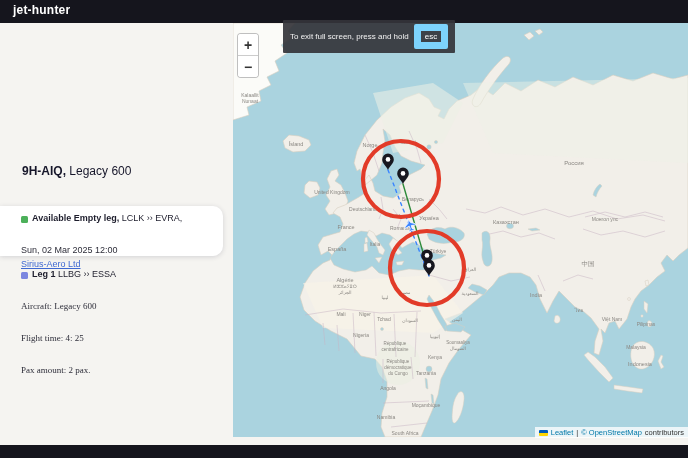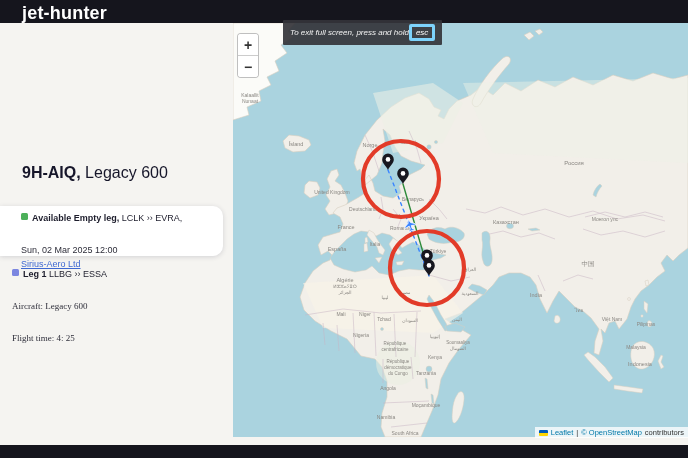--- a/index.html
+++ b/index.html
@@ -2,41 +2,41 @@
 <html><head>
 <meta charset="utf-8">
 <style>
   html,body{margin:0;padding:0;background:#e9e8e6;}
   *{box-sizing:border-box;}
   #screen{position:relative;width:688px;height:458px;overflow:hidden;
     background:#f5f4f1;font-family:"Liberation Sans",sans-serif;}
 
   
   #topbar{position:absolute;left:0;top:0;width:688px;height:23px;background:#15151d;z-index:40;}
-  #logo{position:absolute;left:13px;top:3px;color:#ffffff;font-size:18px;font-weight:bold;letter-spacing:.2px;margin-left:9px;}
+  #logo{position:absolute;left:13px;top:3px;color:#ffffff;font-size:12px;font-weight:bold;letter-spacing:.2px;}
   #bottombar{position:absolute;left:0;top:445px;width:688px;height:13px;background:#15151d;z-index:40;}
 
   
   #fs-tooltip{position:absolute;left:283px;top:20px;z-index:50;background:rgba(52,52,58,.92);
-    color:#f2f2f2;font-size:8px;padding:4px 7px;display:flex;align-items:center;border-radius:1px;font-style:italic;}
-  #fs-tooltip .kbd{border:3px solid #7dd3fc;border-radius:2px;padding:1px 4px;font-size:8px;color:#fff;}
+    color:#f2f2f2;font-size:8px;padding:4px 7px;display:flex;align-items:center;gap:5px;border-radius:1px;}
+  #fs-tooltip .kbd{border:7px solid #7dd3fc;border-radius:2px;padding:1px 4px;font-size:8px;color:#fff;}
 
   
   #panel{position:absolute;left:0;top:23px;width:233px;height:414px;background:#f5f4f1;z-index:10;}
-  #ac-title{position:absolute;left:22px;top:141px;font-size:16px;color:#16162a;}
+  #ac-title{position:absolute;left:22px;top:141px;font-size:12px;color:#16162a;}
   #ac-title b{font-weight:bold;}
   .card{position:absolute;left:0;width:223px;background:#ffffff;border-radius:0 10px 10px 0;
     box-shadow:0 1px 5px rgba(30,30,60,.16);}
   #empty-leg-card{top:183px;height:50px;padding:7px 0 0 21px;}
-  .row1{display:flex;align-items:flex-start;gap:4px;font-size:9px;color:#1d1d2c;}
+  .row1{display:flex;align-items:flex-end;gap:4px;font-size:9px;color:#1d1d2c;}
   .sq{width:7px;height:7px;border-radius:1.5px;flex:0 0 auto;}
   .row1 b{font-weight:bold;}
   .muted-line{font-size:9px;color:#2e2e3a;margin-top:22px;}
   .link{font-size:9px;color:#3e68d2;margin-top:4px;cursor:pointer;text-decoration:underline;}
-  #leg-card{position:absolute;left:12px;top:246px;width:200px;}
+  #leg-card{position:absolute;left:21px;top:246px;width:200px;}
   #leg-card .muted-line{margin-left:0;font-family:Liberation Serif, serif;}
 
   
   #map{position:absolute;left:233px;top:23px;width:455px;height:414px;z-index:5;background:#aad3df;}
   #map svg{display:block;}
   #zoomctl{position:absolute;left:237px;top:33px;width:22px;z-index:30;background:#fff;
     border:1px solid rgba(0,0,0,.25);border-radius:4px;overflow:hidden;}
   .zbtn{width:20px;height:21px;display:flex;align-items:center;justify-content:center;
     font-size:14px;font-weight:bold;color:#333;cursor:pointer;background:#fff;}
   #zoomctl .div{height:1px;background:#ccc;}
@@ -77,20 +77,21 @@
       <div class="link">Sirius-Aero Ltd</div>
     </div>
 
     <div id="leg-card">
       <div class="row1">
         <span class="sq" style="background: rgb(123, 134, 224);"></span>
         <span><b>Leg 1</b><span> LLBG ›› ESSA</span></span>
       </div>
       <div class="muted-line">Aircraft: Legacy 600</div>
       <div class="muted-line">Flight time: 4: 25</div>
+      <div class="muted-line">Pax amount: 2 pax.</div>
     </div>
   </div>
 
   <div id="map">
     <svg width="455" height="414" viewBox="0 0 455 414" xmlns="http://www.w3.org/2000/svg">
       <rect x="0" y="0" width="455" height="414" fill="#aad3df"></rect>
 
       <g fill="#f2efe9" stroke="#d6cec0" stroke-width="0.6" stroke-linejoin="round">
 
         <path fill="#fbfbf8" d="M0,0 L62,0 L55,8 L60,14 L48,22 L54,30 L42,38 L46,48 L34,54 L38,62 L26,68 L28,78 L14,84 L16,92 L0,97 Z"></path>

